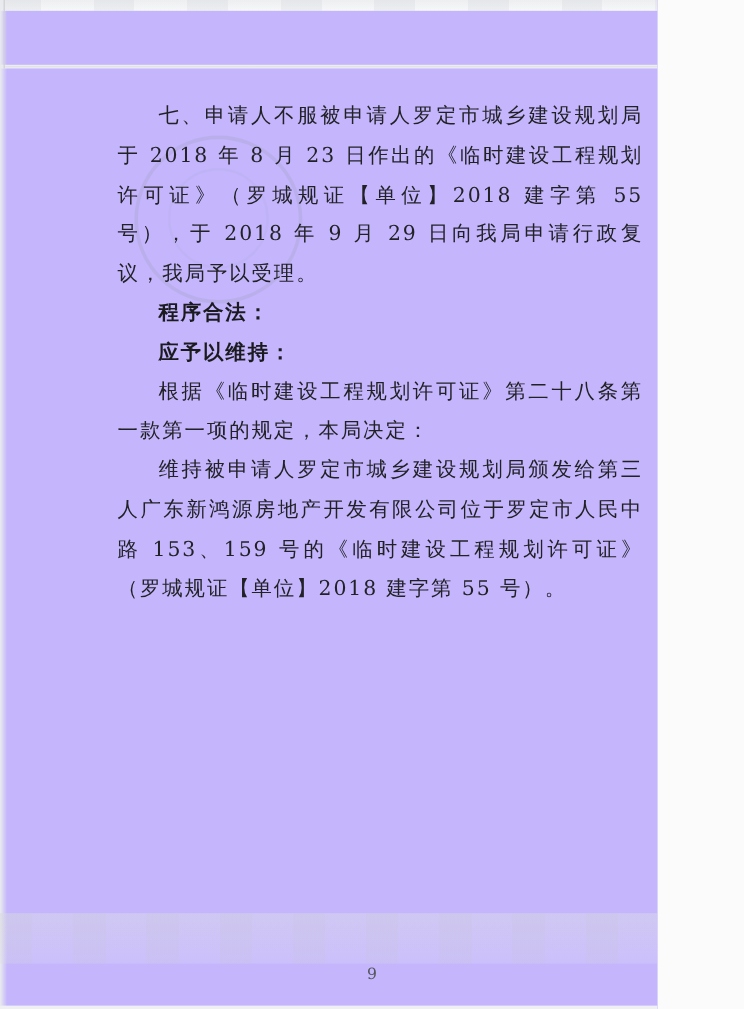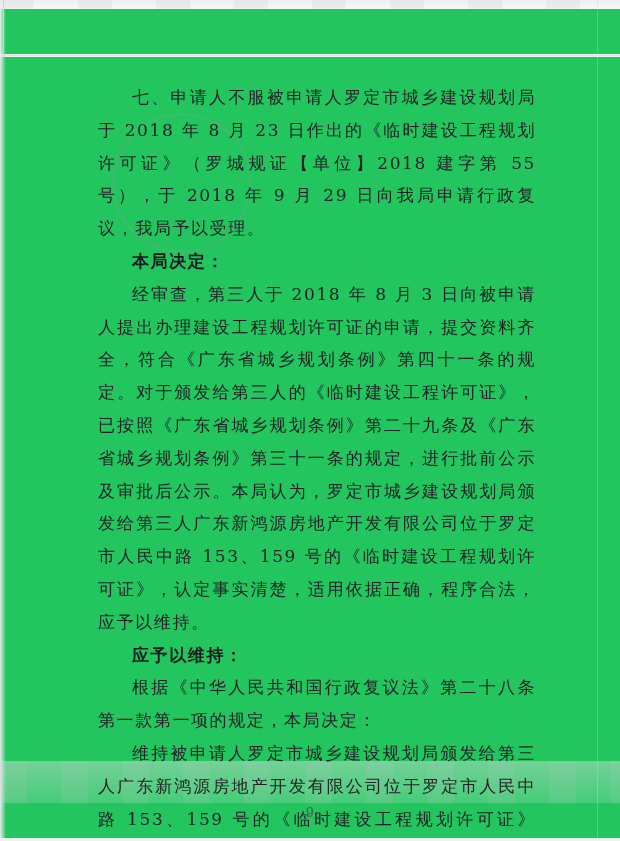--- a/index.html
+++ b/index.html
@@ -2,23 +2,23 @@
 <html><head>
 <meta charset="utf-8">
 <style>
   html, body {
     margin: 0;
     padding: 0;
     background: #fbfbfc;
   }
   .page {
     position: relative;
-    width: 620px;
+    width: 548px;
     height: 841px;
-    background: #22c55e;
+    background: #c4b5fd;
     overflow: hidden;
     font-family: "DejaVu Serif", "Liberation Serif", serif;
   }
   
   .scan-top {
     position: absolute; top: 0; left: 0; right: 0; height: 9px;
     background:
       repeating-linear-gradient(90deg, rgba(205,208,213,0.25) 0 34px, rgba(240,241,243,0.12) 34px 78px),
       linear-gradient(180deg, #eceef0, #f7f8f9);
   }
@@ -101,22 +101,21 @@
   <div class="scan-left-line"></div>
   <div class="scan-right-line"></div>
   <div class="scan-bottom"></div>
   <div class="scan-bottom-edge"></div>
 
   <div class="seal-ghost"></div>
   <div class="seal-ghost-inner"></div>
 
   <div class="content">
     <p class="body">七、申请人不服被申请人罗定市城乡建设规划局于 2018 年 8 月 23 日作出的《临时建设工程规划许可证》（罗城规证【单位】2018 建字第 55 号），于 2018 年 9 月 29 日向我局申请行政复议，我局予以受理。</p>
-    <p class="heading">本局决定：</p>
-    <p class="body">经审查，第三人于 2018 年 8 月 3 日向被申请人提出办理建设工程规划许可证的申请，提交资料齐全，符合《广东省城乡规划条例》第四十一条的规定。对于颁发给第三人的《临时建设工程许可证》，已按照《广东省城乡规划条例》第二十九条及《广东省城乡规划条例》第三十一条的规定，进行批前公示及审批后公示。本局认为，罗定市城乡建设规划局颁发给第三人广东新鸿源房地产开发有限公司位于罗定市人民中路 153、159 号的《临时建设工程规划许可证》，认定事实清楚，适用依据正确，程序合法，应予以维持。</p>
+    <p class="heading">程序合法：</p>
     <p class="heading">应予以维持：</p>
-    <p class="body">根据《中华人民共和国行政复议法》第二十八条第一款第一项的规定，本局决定：</p>
+    <p class="body">根据《临时建设工程规划许可证》第二十八条第一款第一项的规定，本局决定：</p>
     <p class="body">维持被申请人罗定市城乡建设规划局颁发给第三人广东新鸿源房地产开发有限公司位于罗定市人民中路 153、159 号的《临时建设工程规划许可证》（罗城规证【单位】2018 建字第 55 号）。</p>
   </div>
 
   <div class="page-number">9</div>
 
 </div>
 
 </body></html>

